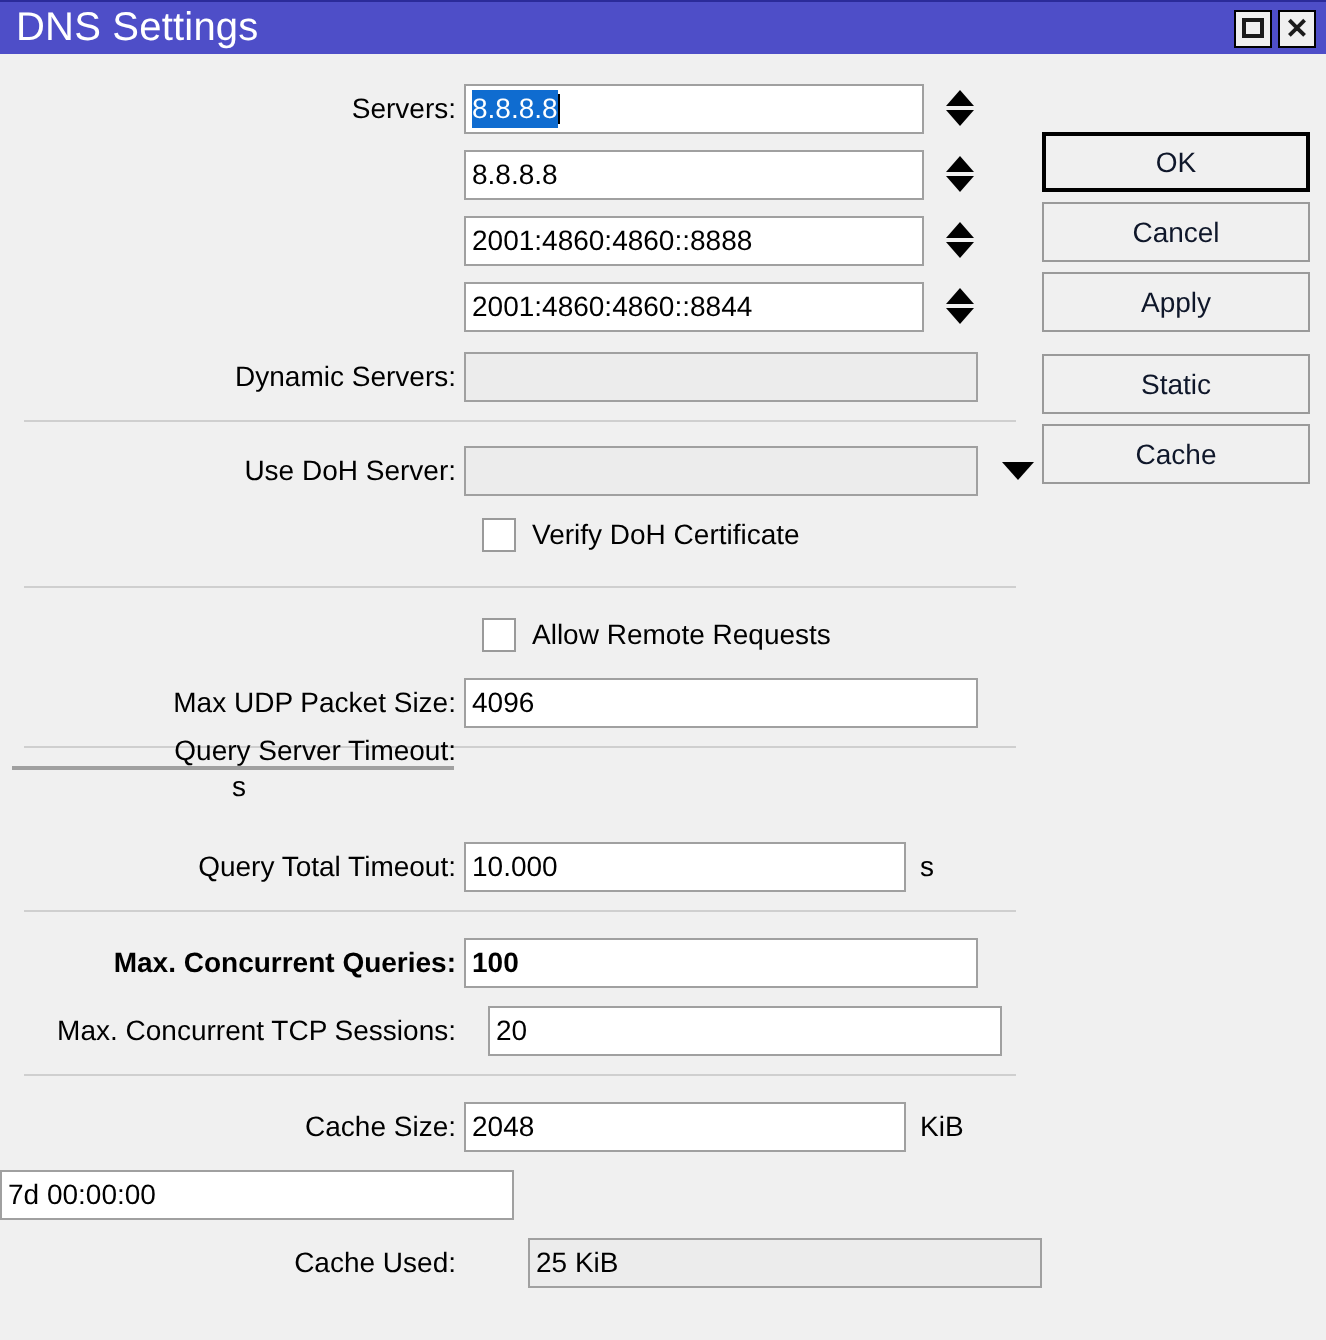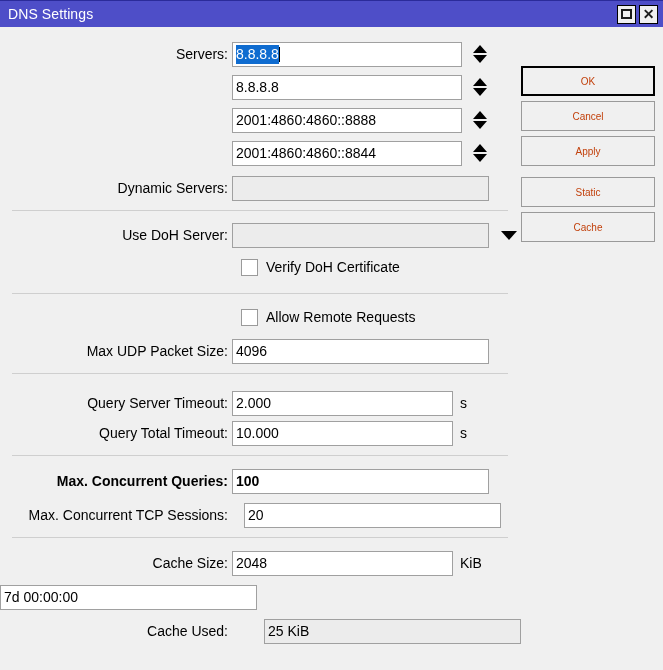--- a/index.html
+++ b/index.html
@@ -34,21 +34,21 @@
     left: 0; top: 0;
     width: 663px;
     height: 26px;
     background: #4e4ec8;
     display: flex;
     align-items: center;
     box-sizing: border-box;
   }
   .title-text {
     color: #ffffff;
-    font-size: 14px;
+    font-size: 20px;
     padding-left: 8px;
     letter-spacing: 0.1px;
     white-space: nowrap;
     flex: 1 1 auto;
   }
   .title-buttons {
     display: flex;
     align-items: center;
     gap: 3px;
     padding-right: 5px;
@@ -221,22 +221,22 @@
     top: 39px;
     width: 134px;
   }
   .btn {
     width: 134px;
     height: 30px;
     background: #f0f0f0;
     border: 1px solid #9a9a9a;
     box-sizing: border-box;
     font-family: "Liberation Sans", sans-serif;
-    font-size: 10px;
-    color: #c2410c;
+    font-size: 14px;
+    color: #0f172a;
     display: flex;
     align-items: center;
     justify-content: center;
     cursor: pointer;
     padding: 0;
     margin-bottom: 5px;
   }
   .btn.focused {
     border: 2px solid #000000;
   }
@@ -325,21 +325,21 @@
       <span class="checklabel">Allow Remote Requests</span>
     </div>
 
     <div class="row" style="top:310px;">
       <div class="label">Max UDP Packet Size:</div>
       <div class="field w-wide">4096</div>
     </div>
 
     <div class="sep" style="top:346px;"></div>
 
-    <div class="row" style="top:362px;">
+    <div class="row" style="top:340px;flex-direction:column;">
       <div class="label">Query Server Timeout:</div>
       <div class="field w-narrow">2.000</div>
       <span class="unit">s</span>
     </div>
 
     <div class="row" style="top:392px;">
       <div class="label">Query Total Timeout:</div>
       <div class="field w-narrow">10.000</div>
       <span class="unit">s</span>
     </div>

